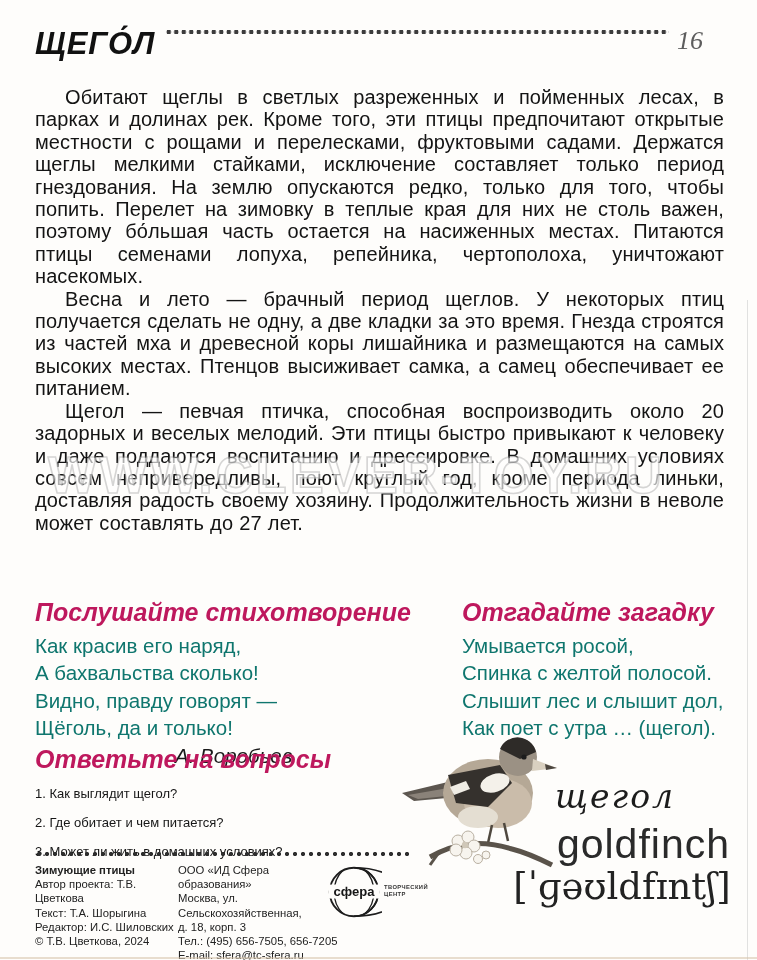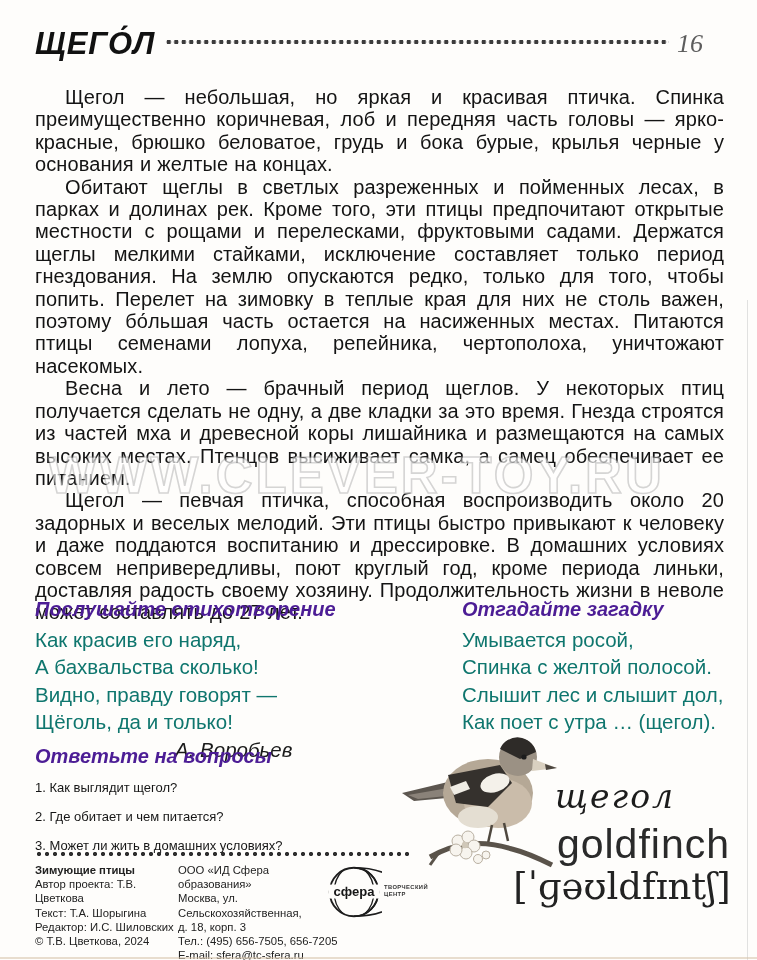--- a/index.html
+++ b/index.html
@@ -7,21 +7,21 @@
     width:757px;height:960px;position:relative;overflow:hidden;
     background:#fefdfb;
     font-family:"Liberation Sans", sans-serif;
     color:#1a1a1a;
   }
   .page{position:absolute;inset:0;}
 
   
   .header{
     position:absolute;left:35px;top:28px;width:668px;
-    display:flex;align-items:center;
+    display:flex;align-items:flex-start;
   }
   .title{
     font-family:"Liberation Sans",sans-serif;
     font-weight:bold;font-style:italic;
     font-size:31px;letter-spacing:1px;color:#111;
     white-space:nowrap;line-height:1;
   }
   .leader{
     flex:1;height:8px;margin:0 8px 3px 10px;
     background-image:radial-gradient(circle,#3c3c3c 2.1px,transparent 2.5px);
@@ -48,21 +48,21 @@
     position:absolute;left:48px;top:446px;width:680px;
     font-size:51px;font-weight:bold;letter-spacing:3px;
     color:rgba(255,255,255,0.30);
     -webkit-text-stroke:1.6px rgba(135,135,135,0.34);
     text-shadow:1px 1px 0 rgba(255,255,255,0.5);
     white-space:nowrap;pointer-events:none;
   }
 
   
   .subhead{
-    font-weight:bold;font-style:italic;font-size:20px;color:#4c1d95;
+    font-weight:bold;font-style:italic;font-size:25px;color:#be185d;
     margin:0 0 5px 0;line-height:1.2;
   }
   .poem{position:absolute;left:35px;top:597px;width:380px;}
   .poem .line,.riddle .line{
     font-size:20.5px;line-height:27.4px;color:#0f766e;white-space:nowrap;
   }
   .poem .author{
     font-style:italic;font-size:20.5px;line-height:27.4px;padding-left:140px;
   }
   .riddle{position:absolute;left:462px;top:597px;width:280px;}
@@ -114,21 +114,20 @@
 
 <div class="page">
 
   <div class="header">
     <div class="title">ЩЕГО́Л</div>
     <div class="leader"></div>
     <div class="page-num">16</div>
   </div>
 
   <div class="article">
-    <p>Щегол — небольшая, но яркая и красивая птичка. Спинка преимущественно коричневая, лоб и передняя часть головы — ярко-красные, брюшко беловатое, грудь и бока бурые, крылья черные у основания и желтые на концах.</p>
     <p>Обитают щеглы в светлых разреженных и пойменных лесах,  в парках и долинах рек. Кроме того, эти птицы предпочитают открытые местности с рощами и перелесками, фруктовыми садами. Держатся щеглы мелкими стайками, исключение составляет только период гнездования. На землю опускаются редко, только для того, чтобы попить. Перелет на зимовку в теплые края для них не столь важен, поэтому бо́льшая часть остается на насиженных местах. Питаются птицы семенами лопуха, репейника, чертополоха, уничтожают насекомых.</p>
     <p>Весна и лето — брачный период щеглов. У некоторых птиц получается сделать не одну, а две кладки за это время. Гнезда строятся из частей мха и древесной коры лишайника и размещаются на самых высоких местах. Птенцов высиживает самка, а самец обеспечивает ее питанием.</p>
     <p>Щегол — певчая птичка, способная воспроизводить около 20 задорных и веселых мелодий. Эти птицы быстро привыкают к человеку и даже поддаются воспитанию и дрессировке. В домашних условиях совсем непривередливы, поют круглый год, кроме периода линьки, доставляя радость своему хозяину. Продолжительность жизни в неволе может составлять до 27 лет.</p>
   </div>
 
   <div class="watermark">WWW.CLEVER-TOY.RU</div>
 
   <div class="poem">
     <div class="subhead">Послушайте стихотворение</div>
     <div class="line">Как красив его наряд,</div>

